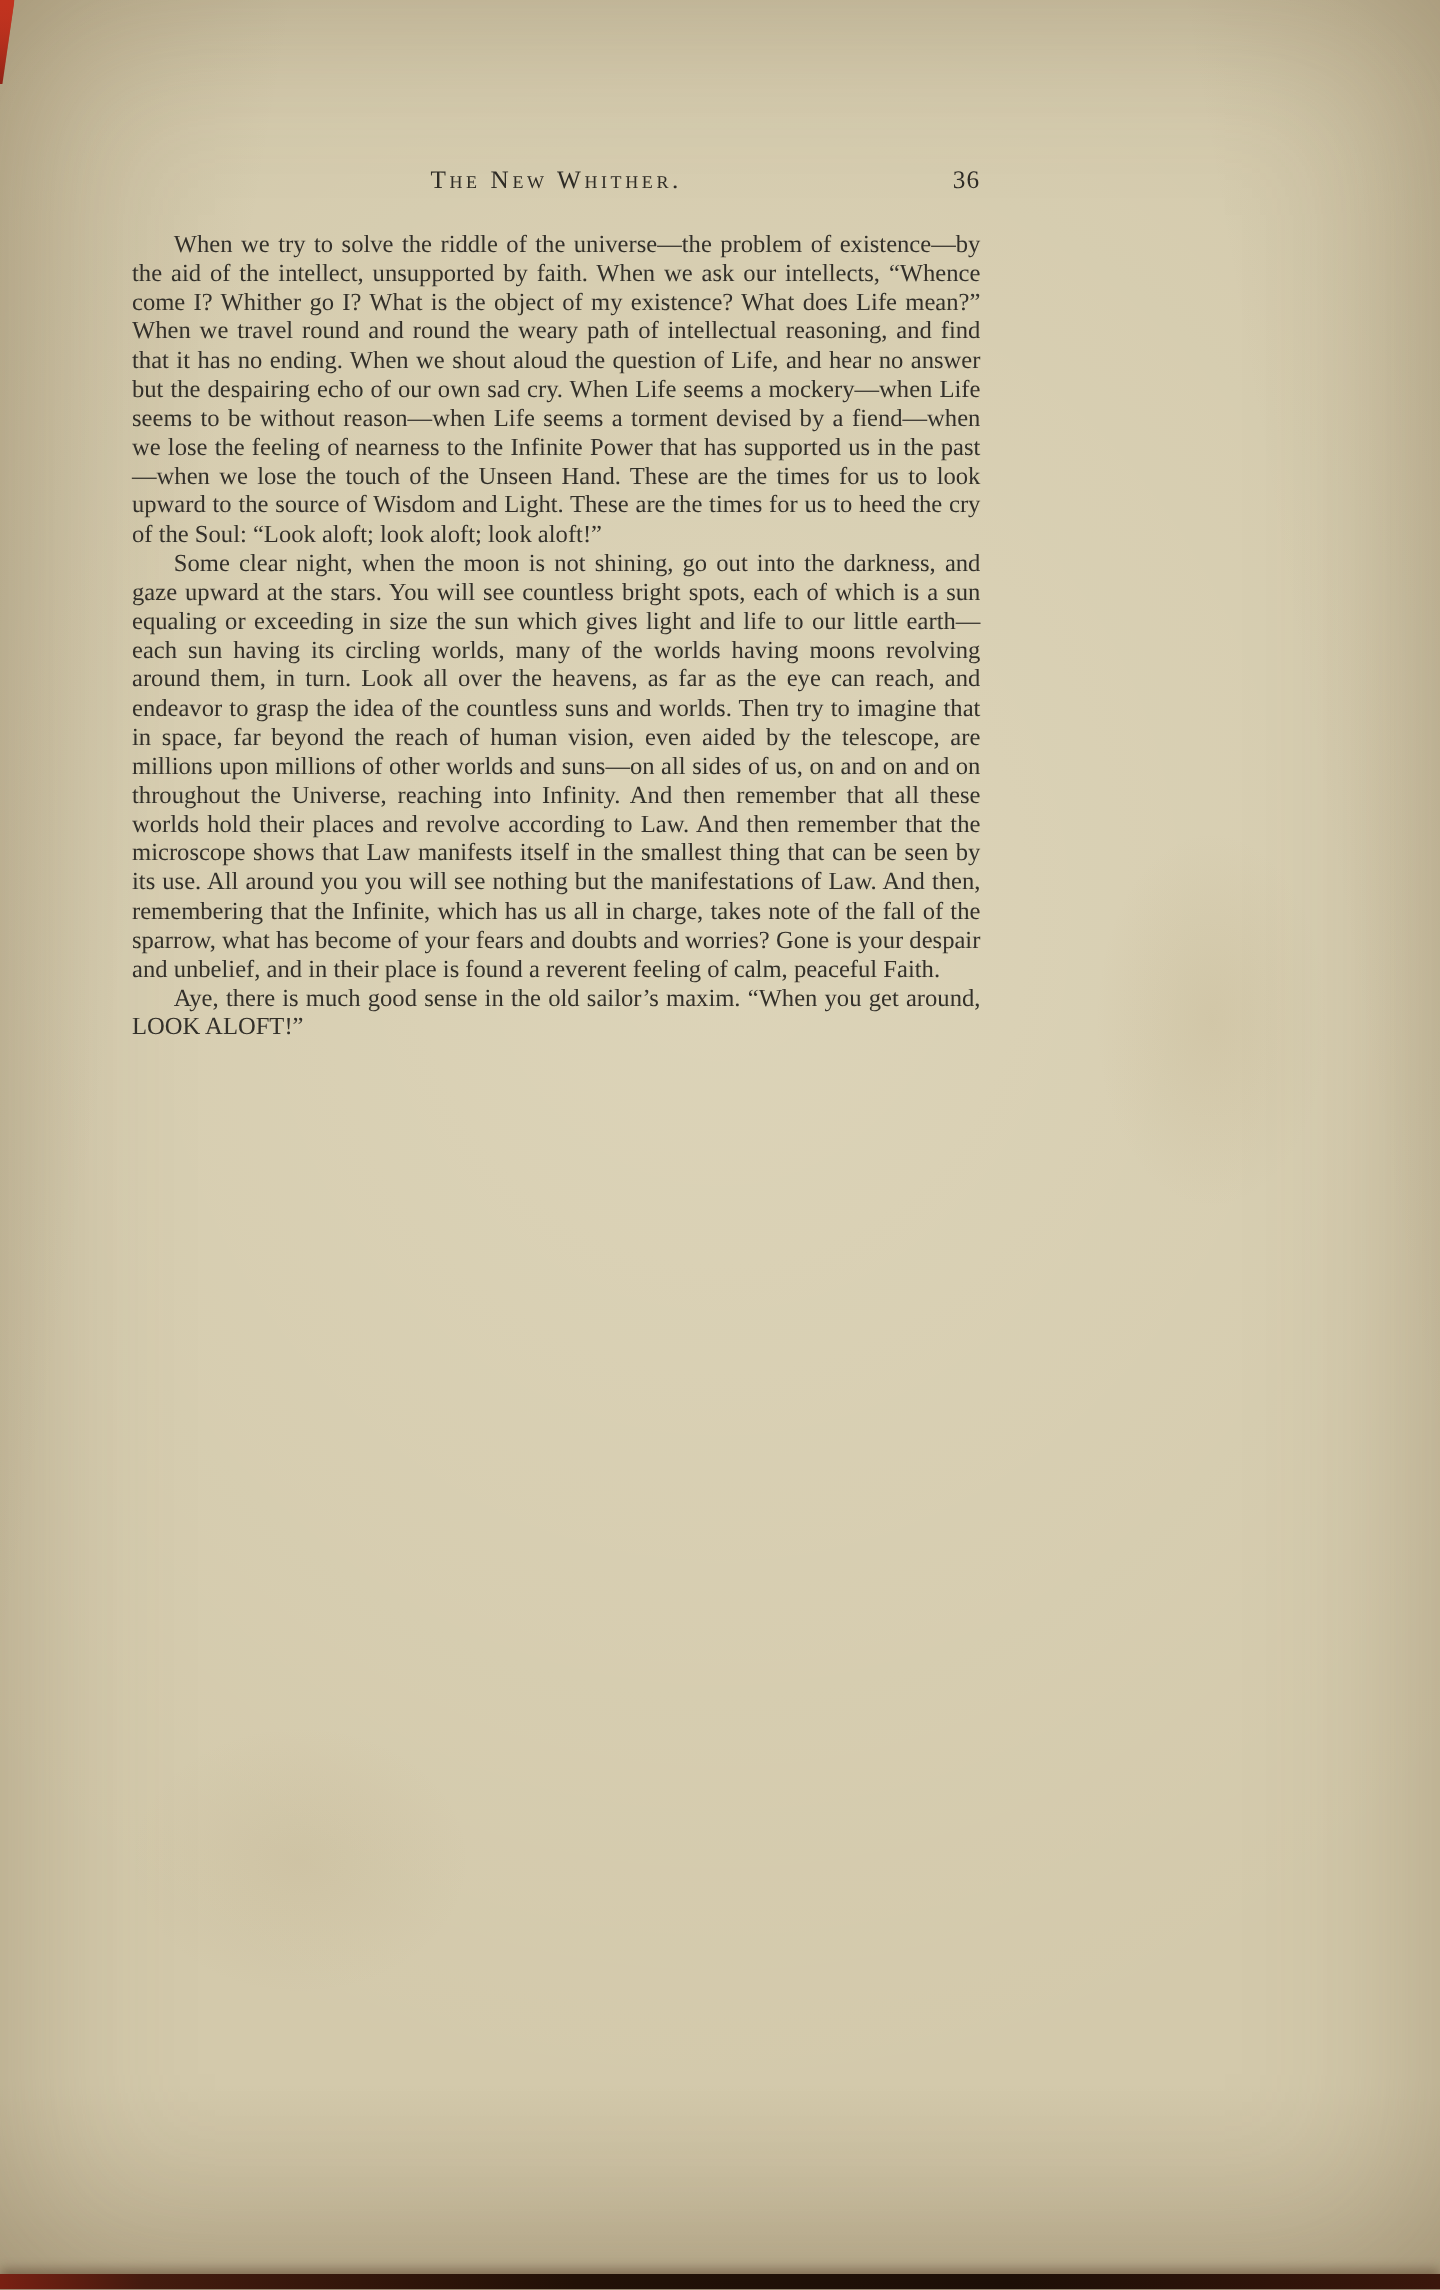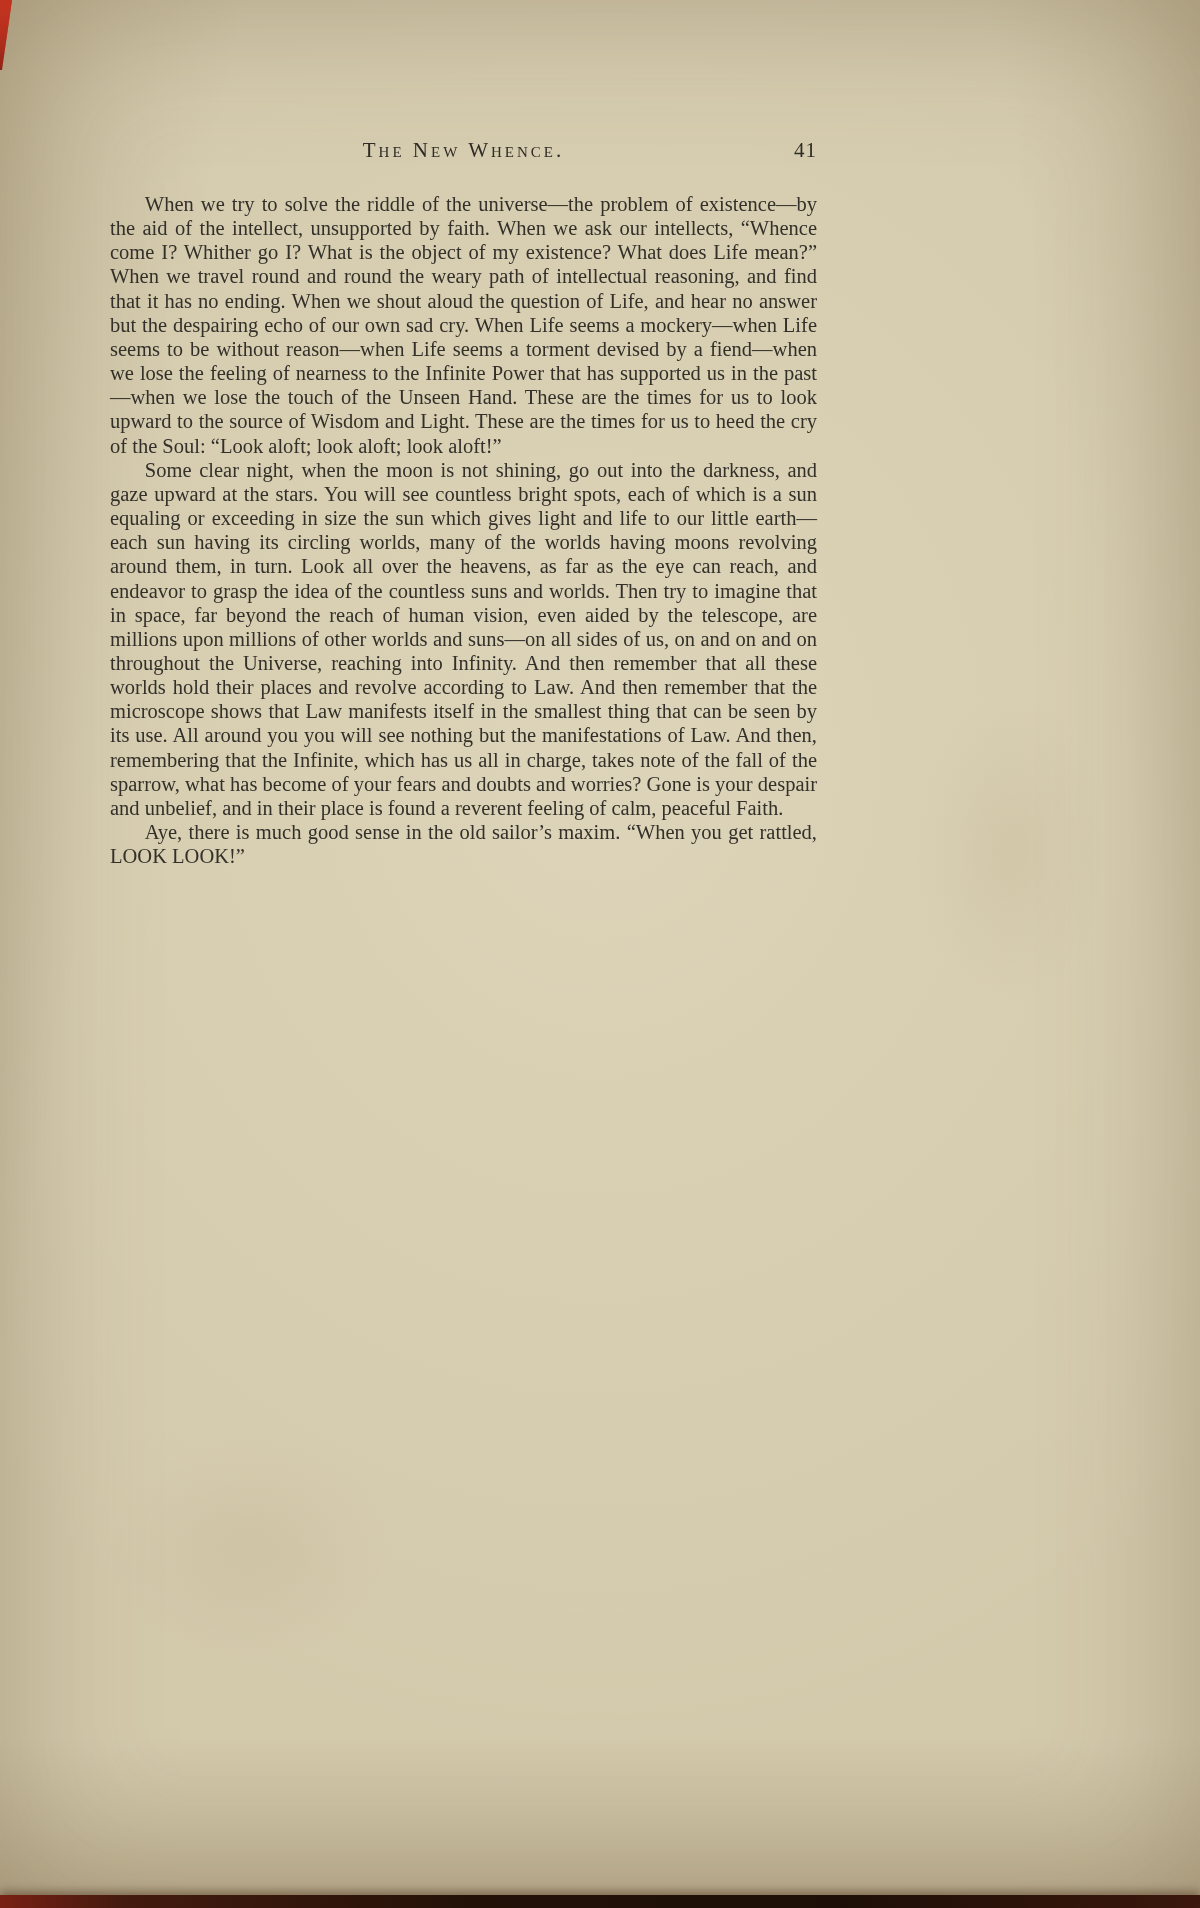--- a/index.html
+++ b/index.html
@@ -97,27 +97,27 @@
 <div class="scan">
 
   <div class="stain s1"></div>
   <div class="stain s2"></div>
 
   <div class="red-corner"></div>
 
   <div class="page-content">
 
     <div class="running-header">
-      <span class="header-title">The New Whence.</span>
-      <span class="page-number">41</span>
+      <span class="header-title">The New Whither.</span>
+      <span class="page-number">36</span>
     </div>
 
     <div class="body-text">
       <p>When we try to solve the riddle of the universe—the problem of existence—by the aid of the intellect, unsupported by faith. When we ask our intellects, “Whence come I?  Whither go I?  What is the object of my existence?  What does Life mean?”  When we travel round and round the weary path of intellectual reasoning, and find that it has no ending.  When we shout aloud the question of Life, and hear no answer but the despairing echo of our own sad cry.  When Life seems a mockery—when Life seems to be without reason—when Life seems a torment devised by a fiend—when we lose the feeling of nearness to the Infinite Power that has supported us in the past—when we lose the touch of the Unseen Hand.  These are the times for us to look upward to the source of Wisdom and Light.  These are the times for us to heed the cry of the Soul: “Look aloft; look aloft; look aloft!”</p>
       <p>Some clear night, when the moon is not shining, go out into the darkness, and gaze upward at the stars.  You will see countless bright spots, each of which is a sun equaling or exceeding in size the sun which gives light and life to our little earth—each sun having its circling worlds, many of the worlds having moons revolving around them, in turn.  Look all over the heavens, as far as the eye can reach, and endeavor to grasp the idea of the countless suns and worlds.  Then try to imagine that in space, far beyond the reach of human vision, even aided by the telescope, are millions upon millions of other worlds and suns—on all sides of us, on and on and on throughout the Universe, reaching into Infinity.  And then remember that all these worlds hold their places and revolve according to Law.  And then remember that the microscope shows that Law manifests itself in the smallest thing that can be seen by its use.  All around you you will see nothing but the manifestations of Law.  And then, remembering that the Infinite, which has us all in charge, takes note of the fall of the sparrow, what has become of your fears and doubts and worries?  Gone is your despair and unbelief, and in their place is found a reverent feeling of calm, peaceful Faith.</p>
-      <p>Aye, there is much good sense in the old sailor’s maxim. “When you get rattled, LOOK LOOK!”</p>
+      <p>Aye, there is much good sense in the old sailor’s maxim. “When you get around, LOOK ALOFT!”</p>
     </div>
 
   </div>
 
   <div class="bottom-edge"></div>
 
 </div>
 
 </body></html>

